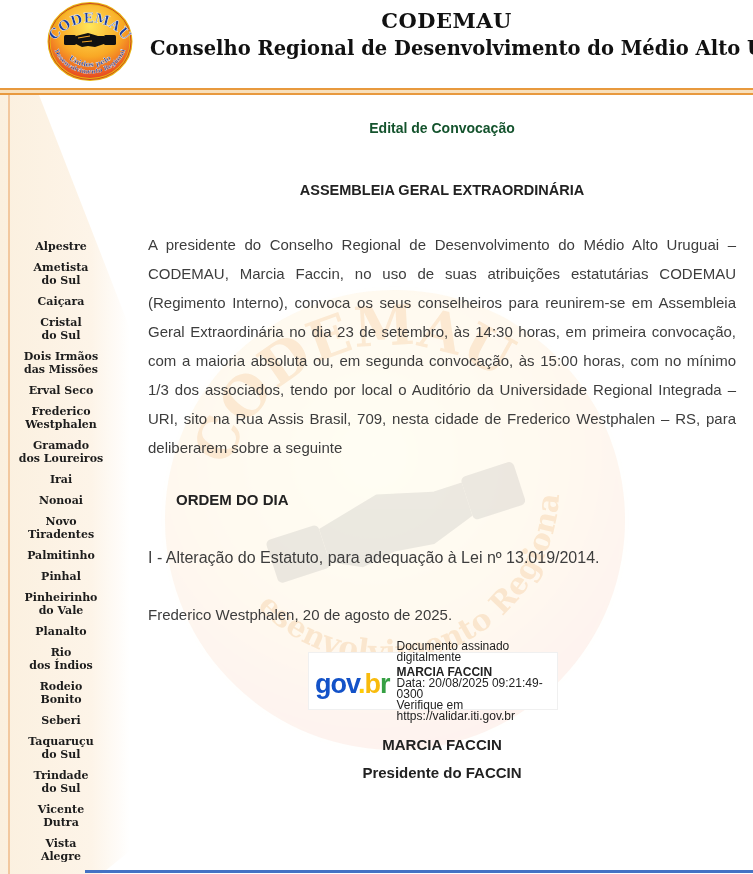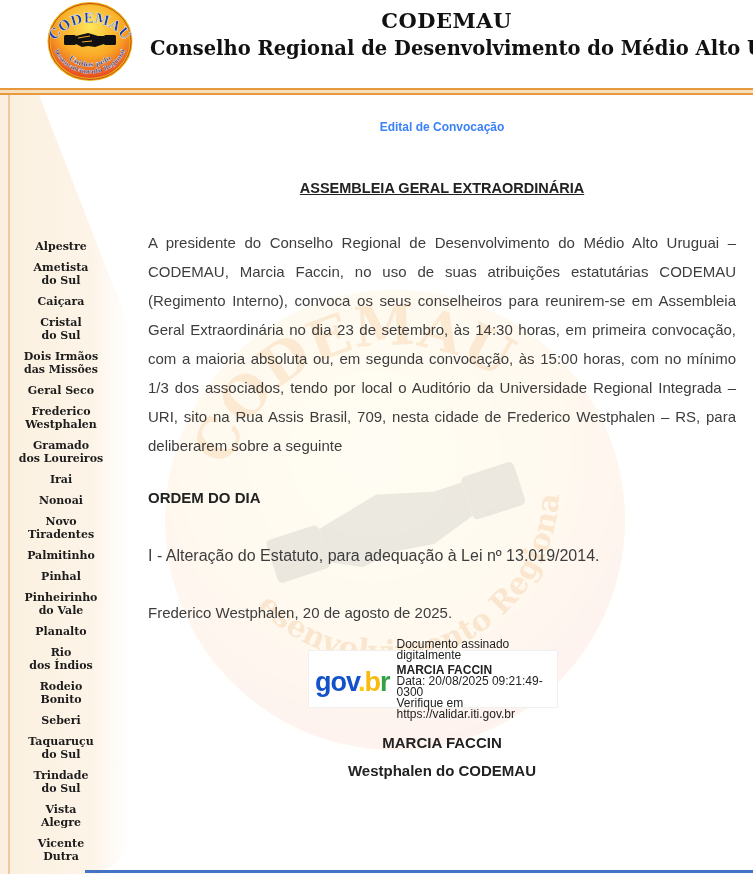--- a/index.html
+++ b/index.html
@@ -58,32 +58,32 @@
     color: #1c1c1c; white-space: pre-line;
   }
 
   
   .main {
     position: absolute; left: 148px; top: 95px; width: 588px; z-index: 4;
     color: #3d3d3d;
   }
   .doc-title {
     margin-top: 25px; text-align: center;
-    font-size: 12px; font-weight: bold; color: #3b82f6;
+    font-size: 14px; font-weight: bold; color: #14532d;
   }
   .doc-subtitle {
     margin-top: 46px; text-align: center;
-    font-size: 14.5px; font-weight: bold; color: #222; text-decoration: underline;
+    font-size: 14.5px; font-weight: bold; color: #222;
   }
   .doc-body {
     margin-top: 32px;
     font-size: 15px; line-height: 29px;
     text-align: justify;
   }
-  .agenda-heading { margin-top: 29px; font-size: 15px; font-weight: bold; color: #222; }
+  .agenda-heading { margin-top: 29px; font-size: 15px; font-weight: bold; color: #222; margin-left: 28px; }
   .agenda-item { margin-top: 41px; font-size: 16px; }
   .dateline { margin-top: 39px; font-size: 15px; }
 
   .stamp {
     margin-top: 29px; margin-left: 160px;
     width: 250px; height: 58px;
     background: #fff; border: 1px solid #f0f0f0;
     display: flex; align-items: center;
     padding: 4px 6px;
   }
@@ -142,21 +142,21 @@
   <div class="sidebar-rule"></div>
   <div class="muni-list">
       <div class="muni">Alpestre</div>
       <div class="muni">Ametista
 do Sul</div>
       <div class="muni">Caiçara</div>
       <div class="muni">Cristal
 do Sul</div>
       <div class="muni">Dois Irmãos
 das Missões</div>
-      <div class="muni">Geral Seco</div>
+      <div class="muni">Erval Seco</div>
       <div class="muni">Frederico
 Westphalen</div>
       <div class="muni">Gramado
 dos Loureiros</div>
       <div class="muni">Irai</div>
       <div class="muni">Nonoai</div>
       <div class="muni">Novo
 Tiradentes</div>
       <div class="muni">Palmitinho</div>
       <div class="muni">Pinhal</div>
@@ -165,24 +165,24 @@
       <div class="muni">Planalto</div>
       <div class="muni">Rio
 dos Índios</div>
       <div class="muni">Rodeio
 Bonito</div>
       <div class="muni">Seberi</div>
       <div class="muni">Taquaruçu
 do Sul</div>
       <div class="muni">Trindade
 do Sul</div>
+      <div class="muni">Vicente
+Dutra</div>
       <div class="muni">Vista
 Alegre</div>
-      <div class="muni">Vicente
-Dutra</div>
     </div>
 
   <div class="header">
     <svg class="logo" viewBox="0 0 104 79">
       <defs>
         <radialGradient id="logoGrad" cx="50%" cy="30%" r="80%">
           <stop offset="0%" stop-color="#FFE65A"></stop>
           <stop offset="50%" stop-color="#F9A825"></stop>
           <stop offset="100%" stop-color="#E02020"></stop>
         </radialGradient>
@@ -230,17 +230,17 @@
       <div class="govbr-logo"><span class="govbr-gov">gov</span><span class="govbr-dot">.</span><span class="govbr-b">b</span><span class="govbr-r">r</span></div>
       <div class="stamp-text">
         <div class="stamp-line1">Documento assinado digitalmente</div>
         <div class="stamp-signer">MARCIA FACCIN</div>
         <div>Data: 20/08/2025 09:21:49-0300</div>
         <div>Verifique em https://validar.iti.gov.br</div>
       </div>
     </div>
 
     <div class="sig-name">MARCIA FACCIN</div>
-    <div class="sig-role">Westphalen do CODEMAU</div>
+    <div class="sig-role">Presidente do FACCIN</div>
   </div>
 
   <div class="bottom-rule"></div>
 </div>
 
 </body></html>

